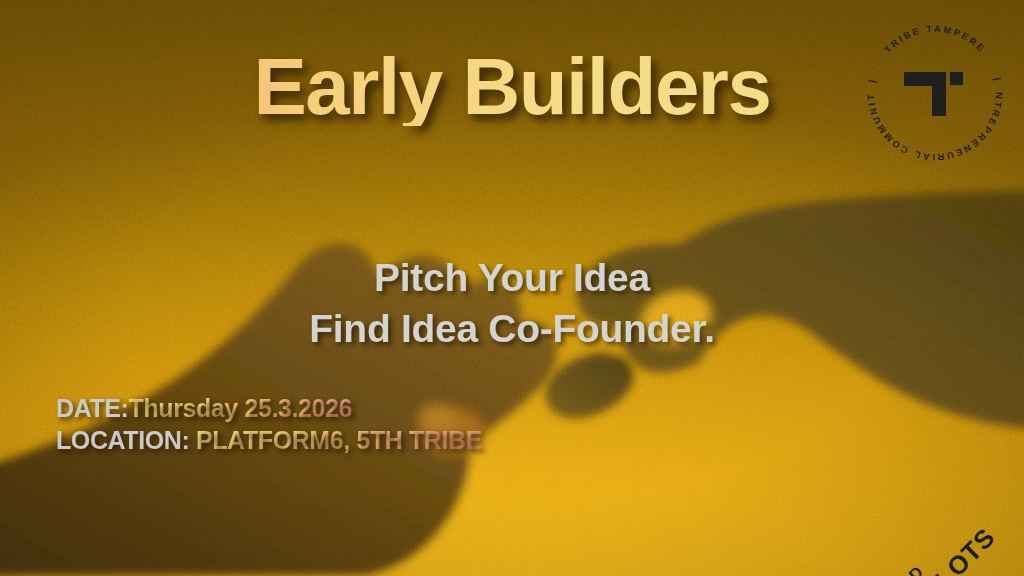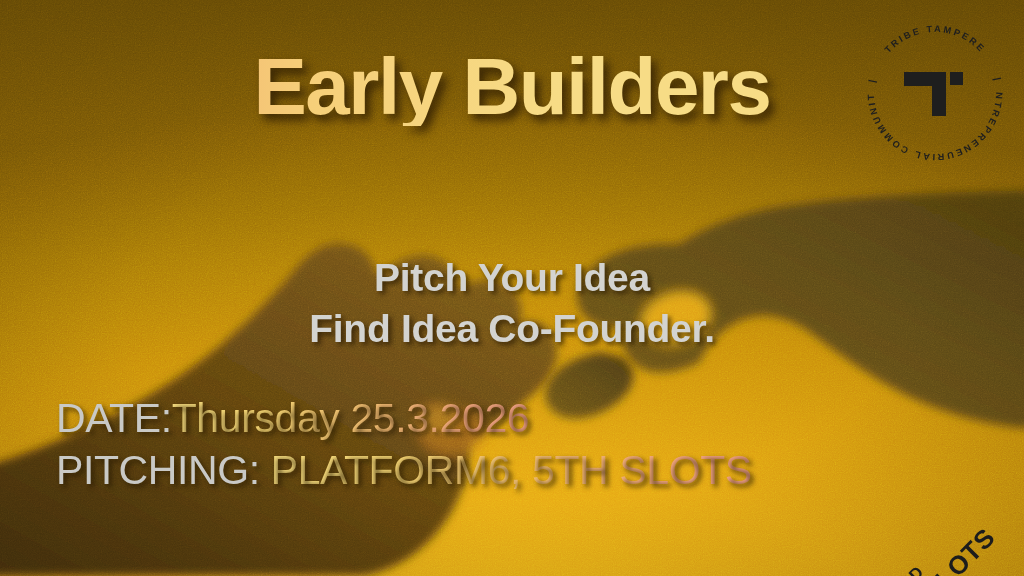--- a/index.html
+++ b/index.html
@@ -94,22 +94,22 @@
   }
 
   
   .details {
     position: absolute;
     left: 56px;
     top: 392px;
     z-index: 6;
   }
   .detail-row {
-    font-size: 41px;
-    font-weight: normal;
+    font-size: 25px;
+    font-weight: bold;
     line-height: 1.28;
     letter-spacing: -0.4px;
     white-space: nowrap;
     text-shadow: 3px 3px 5px rgba(35,22,2,0.72);
   }
   .detail-label { color: #C9C9C6; }
   .detail-value {
     background: linear-gradient(90deg, #F6DC7E 0%, #F7D774 26%, #F4BD73 58%, #F3A87E 82%, #F0A184 100%);
     -webkit-background-clip: text;
     background-clip: text;
@@ -273,21 +273,21 @@
   <div class="subtitle-block">
     <div class="subtitle-line">Pitch Your Idea</div>
     <div class="subtitle-line">Find Idea Co-Founder.</div>
   </div>
 
   <div class="details">
     <div class="detail-row">
       <span class="detail-label">DATE:</span><span class="detail-value">Thursday 25.3.2026</span>
     </div>
     <div class="detail-row">
-      <span class="detail-label">PITCHING: </span><span class="detail-value">PLATFORM6,  5TH SLOTS</span>
+      <span class="detail-label">LOCATION: </span><span class="detail-value">PLATFORM6,  5TH TRIBE</span>
     </div>
   </div>
 
   <div class="logo-badge">
     <svg viewBox="0 0 150 150" xmlns="http://www.w3.org/2000/svg">
       <defs>
         <path id="arcTop" d="M 14,75 A 61,61 0 0 1 136,75" fill="none"></path>
         <path id="arcBottom" d="M 136,75 A 61,61 0 0 1 14,75" fill="none"></path>
       </defs>
       <text class="logo-arc-text">

